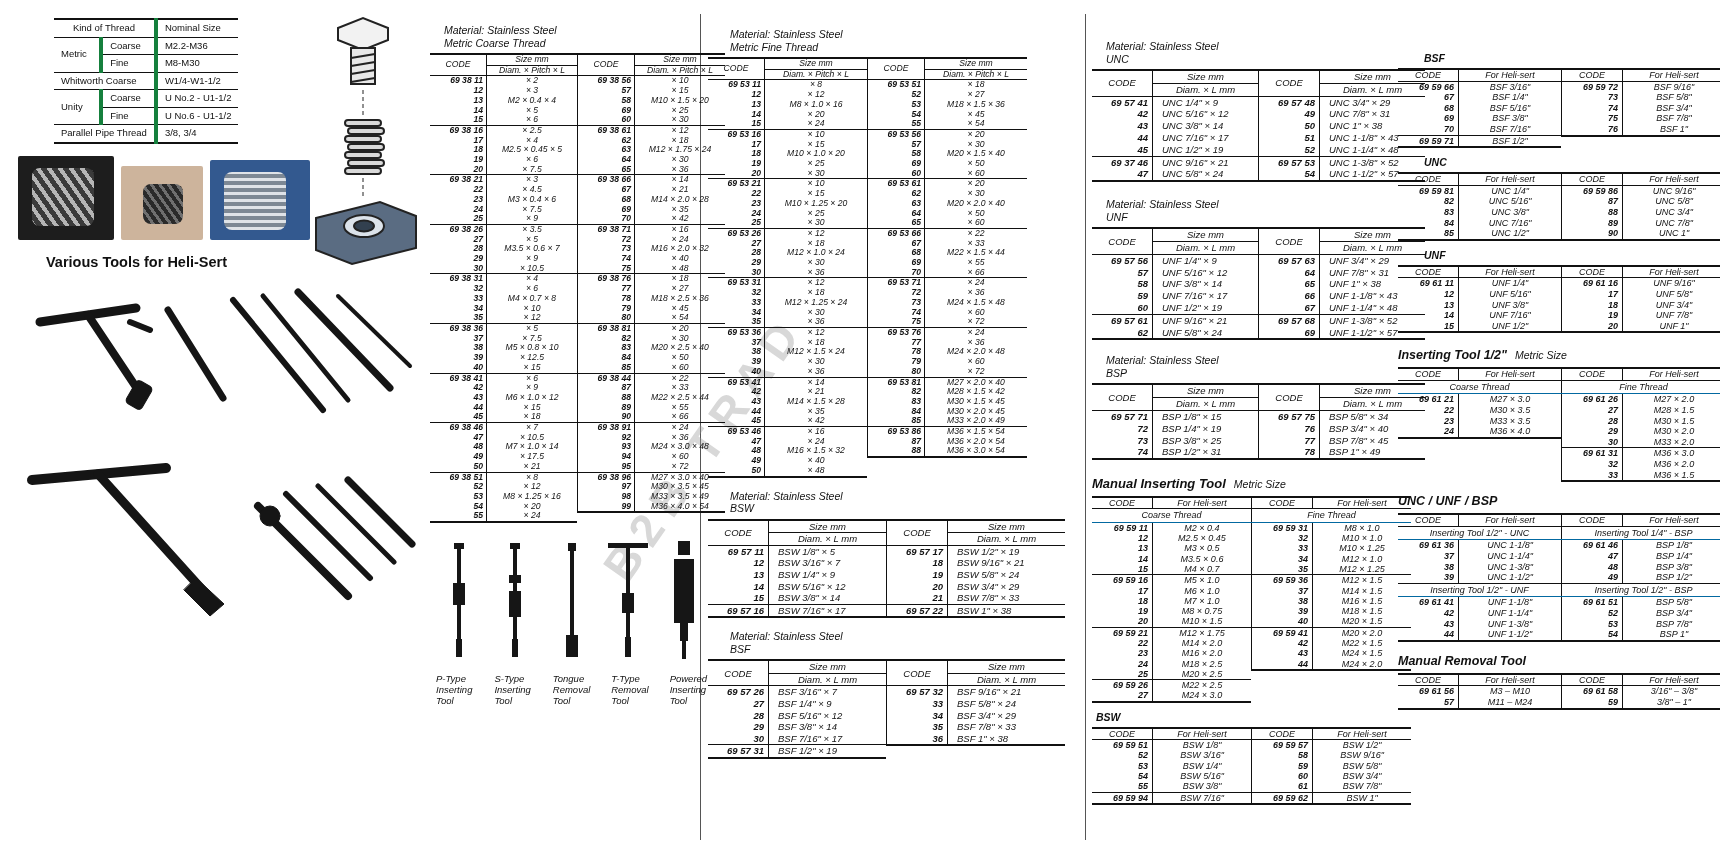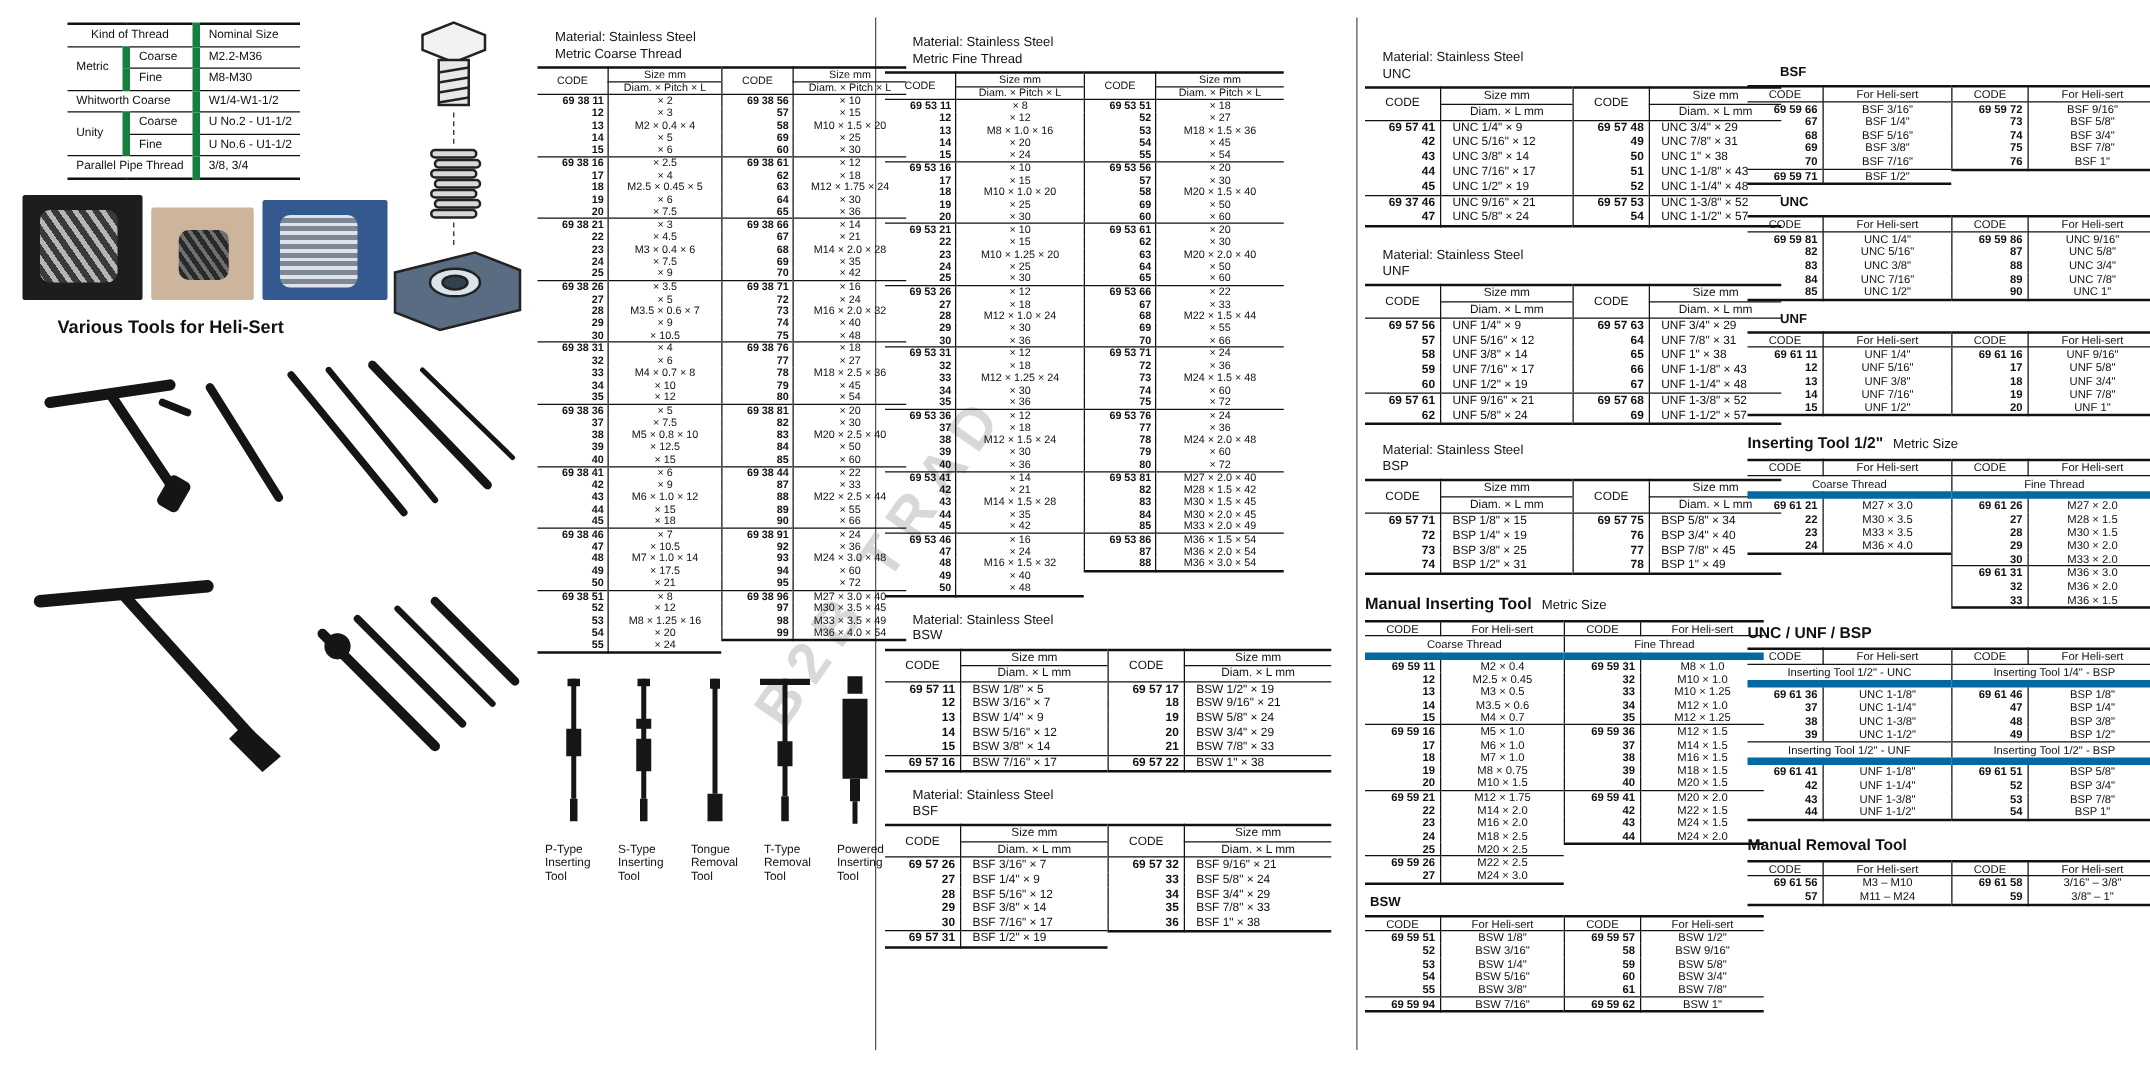--- a/index.html
+++ b/index.html
@@ -2,30 +2,30 @@
 <html><head>
 <meta charset="utf-8">
 <title>Heli-Serts Catalog Page</title>
 <style>
   html,body{margin:0;padding:0;background:#fff;}
   .page{position:relative;width:1720px;height:852px;background:#fff;overflow:hidden;
         font-family:"Liberation Sans",sans-serif;color:#111;}
   .vline{position:absolute;top:14px;bottom:12px;width:1px;background:#555;}
   .watermark{position:absolute;left:592px;top:560px;transform:rotate(-55deg);transform-origin:left top;
              font-size:46px;font-weight:700;color:#9a9a9a;opacity:.38;letter-spacing:10px;white-space:nowrap;}
-  section.col{position:absolute;top:0;}
+  section.col{position:absolute;top:0;font-style:italic;}
 
   
   .pair{display:flex;align-items:flex-start;}
   .side+.side .ct{border-left:1px solid #111;}
   .ct{border-collapse:collapse;border-top:2px solid #111;border-bottom:2px solid #111;}
   .ct td{padding:0 4px;white-space:nowrap;vertical-align:middle;}
   .ct td.code{text-align:right;border-right:1px solid #111;font-weight:700;min-width:52px;}
   .ct td.hc{font-weight:400;text-align:center;border-bottom:1px solid #111;}
-  .ct tr.band td{font-weight:400;text-align:center;border-top:1px solid #111;border-bottom:6px solid #0369a1;padding:1px 4px;}
+  .ct tr.band td{font-weight:400;text-align:center;border-top:1px solid #111;border-bottom:1px solid #0369a1;padding:1px 4px;}
   .ct tr.grp-first td{border-top:1px solid #111;}
   .align-center .size{text-align:center;}
   .align-left .size{text-align:left;padding-left:9px;}
 
   .dense .ct{font-size:8.6px;}  .dense .ct td{line-height:9.7px;padding:0 3px;}
   .dense .size{min-width:84px;} .dense .ct td.code{min-width:50px;}
   .densefine .size{min-width:96px;}
   .mid .ct{font-size:9.5px;}    .mid .ct td{line-height:11.6px;}
   .mid .size{min-width:104px;}
   .c4t .ct{font-size:9.5px;}    .c4t .ct td{line-height:11.8px;}
@@ -43,21 +43,21 @@
   .gap12{margin-top:12px}.gap14{margin-top:14px}.gap16{margin-top:16px}
 
   
   .left-panel{position:absolute;left:18px;top:8px;width:406px;height:838px;}
   .hs-head{display:flex;align-items:baseline;gap:26px;margin-left:6px;}
   .hs-title{font-size:26px;font-weight:700;font-style:italic;letter-spacing:.5px;margin:0;}
   .hs-code{font-size:14px;font-weight:700;}
   .tt{border-collapse:collapse;font-size:9.5px;margin:10px 0 0 36px;border-bottom:2px solid #111;}
   .tt td{border-top:1px solid #111;padding:3px 7px;line-height:10.5px;}
   .tt tr:first-child td{border-top:2px solid #111;}
-  .tt .vl{border-left:6px solid #15803d;}
+  .tt .vl{border-left:4px solid #15803d;}
   .photos-row{display:flex;gap:7px;margin-top:12px;height:84px;align-items:flex-end;}
   .photo{position:relative;border-radius:2px;}
   .p1{width:96px;height:84px;background:#1d1d1d;}
   .p2{width:82px;height:74px;background:#cdb49c;}
   .p3{width:100px;height:80px;background:#33598f;}
   .coil{position:absolute;left:14px;top:12px;width:62px;height:58px;border-radius:8px;
         background:repeating-linear-gradient(55deg,#b5b5b5 0 4px,#3a3a3a 4px 9px);}
   .coil.sm{left:22px;top:18px;width:40px;height:40px;background:repeating-linear-gradient(55deg,#6f6f6f 0 3px,#2a2a2a 3px 7px);}
   .coil.silver{background:repeating-linear-gradient(0deg,#dfe3e8 0 3px,#7d8894 3px 7px);}
   .bolt-svg{position:absolute;right:2px;top:4px;}

